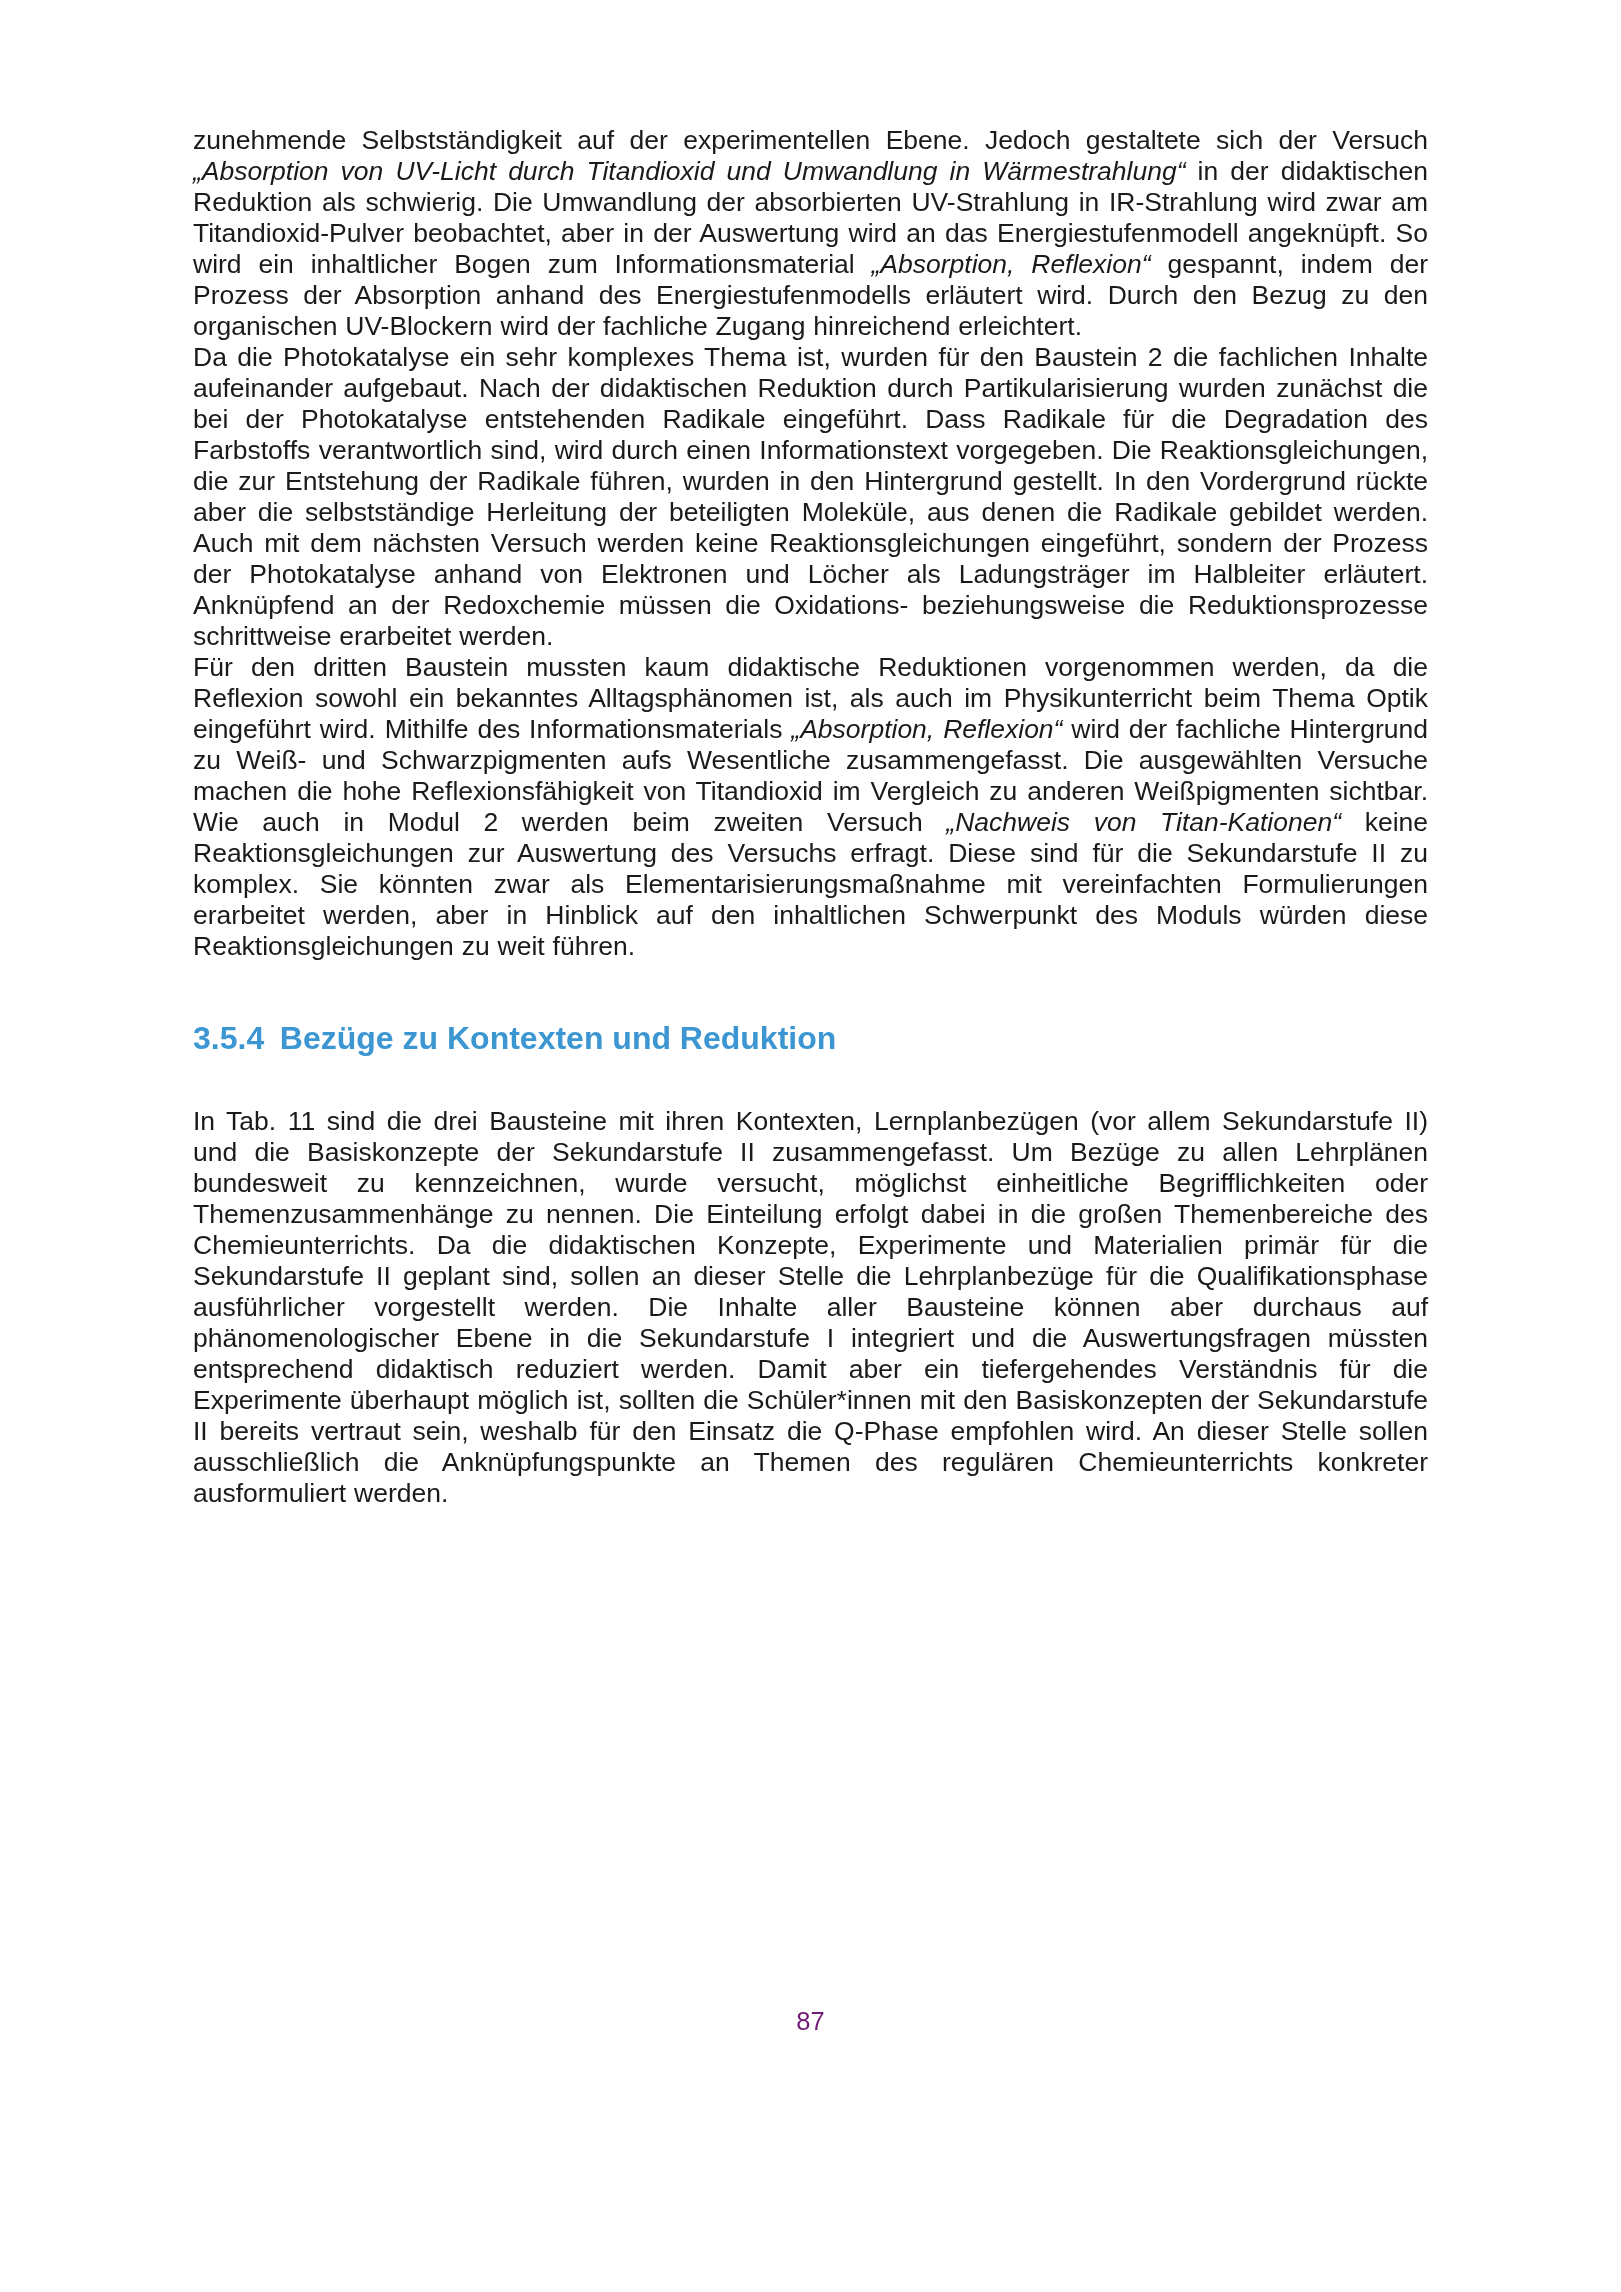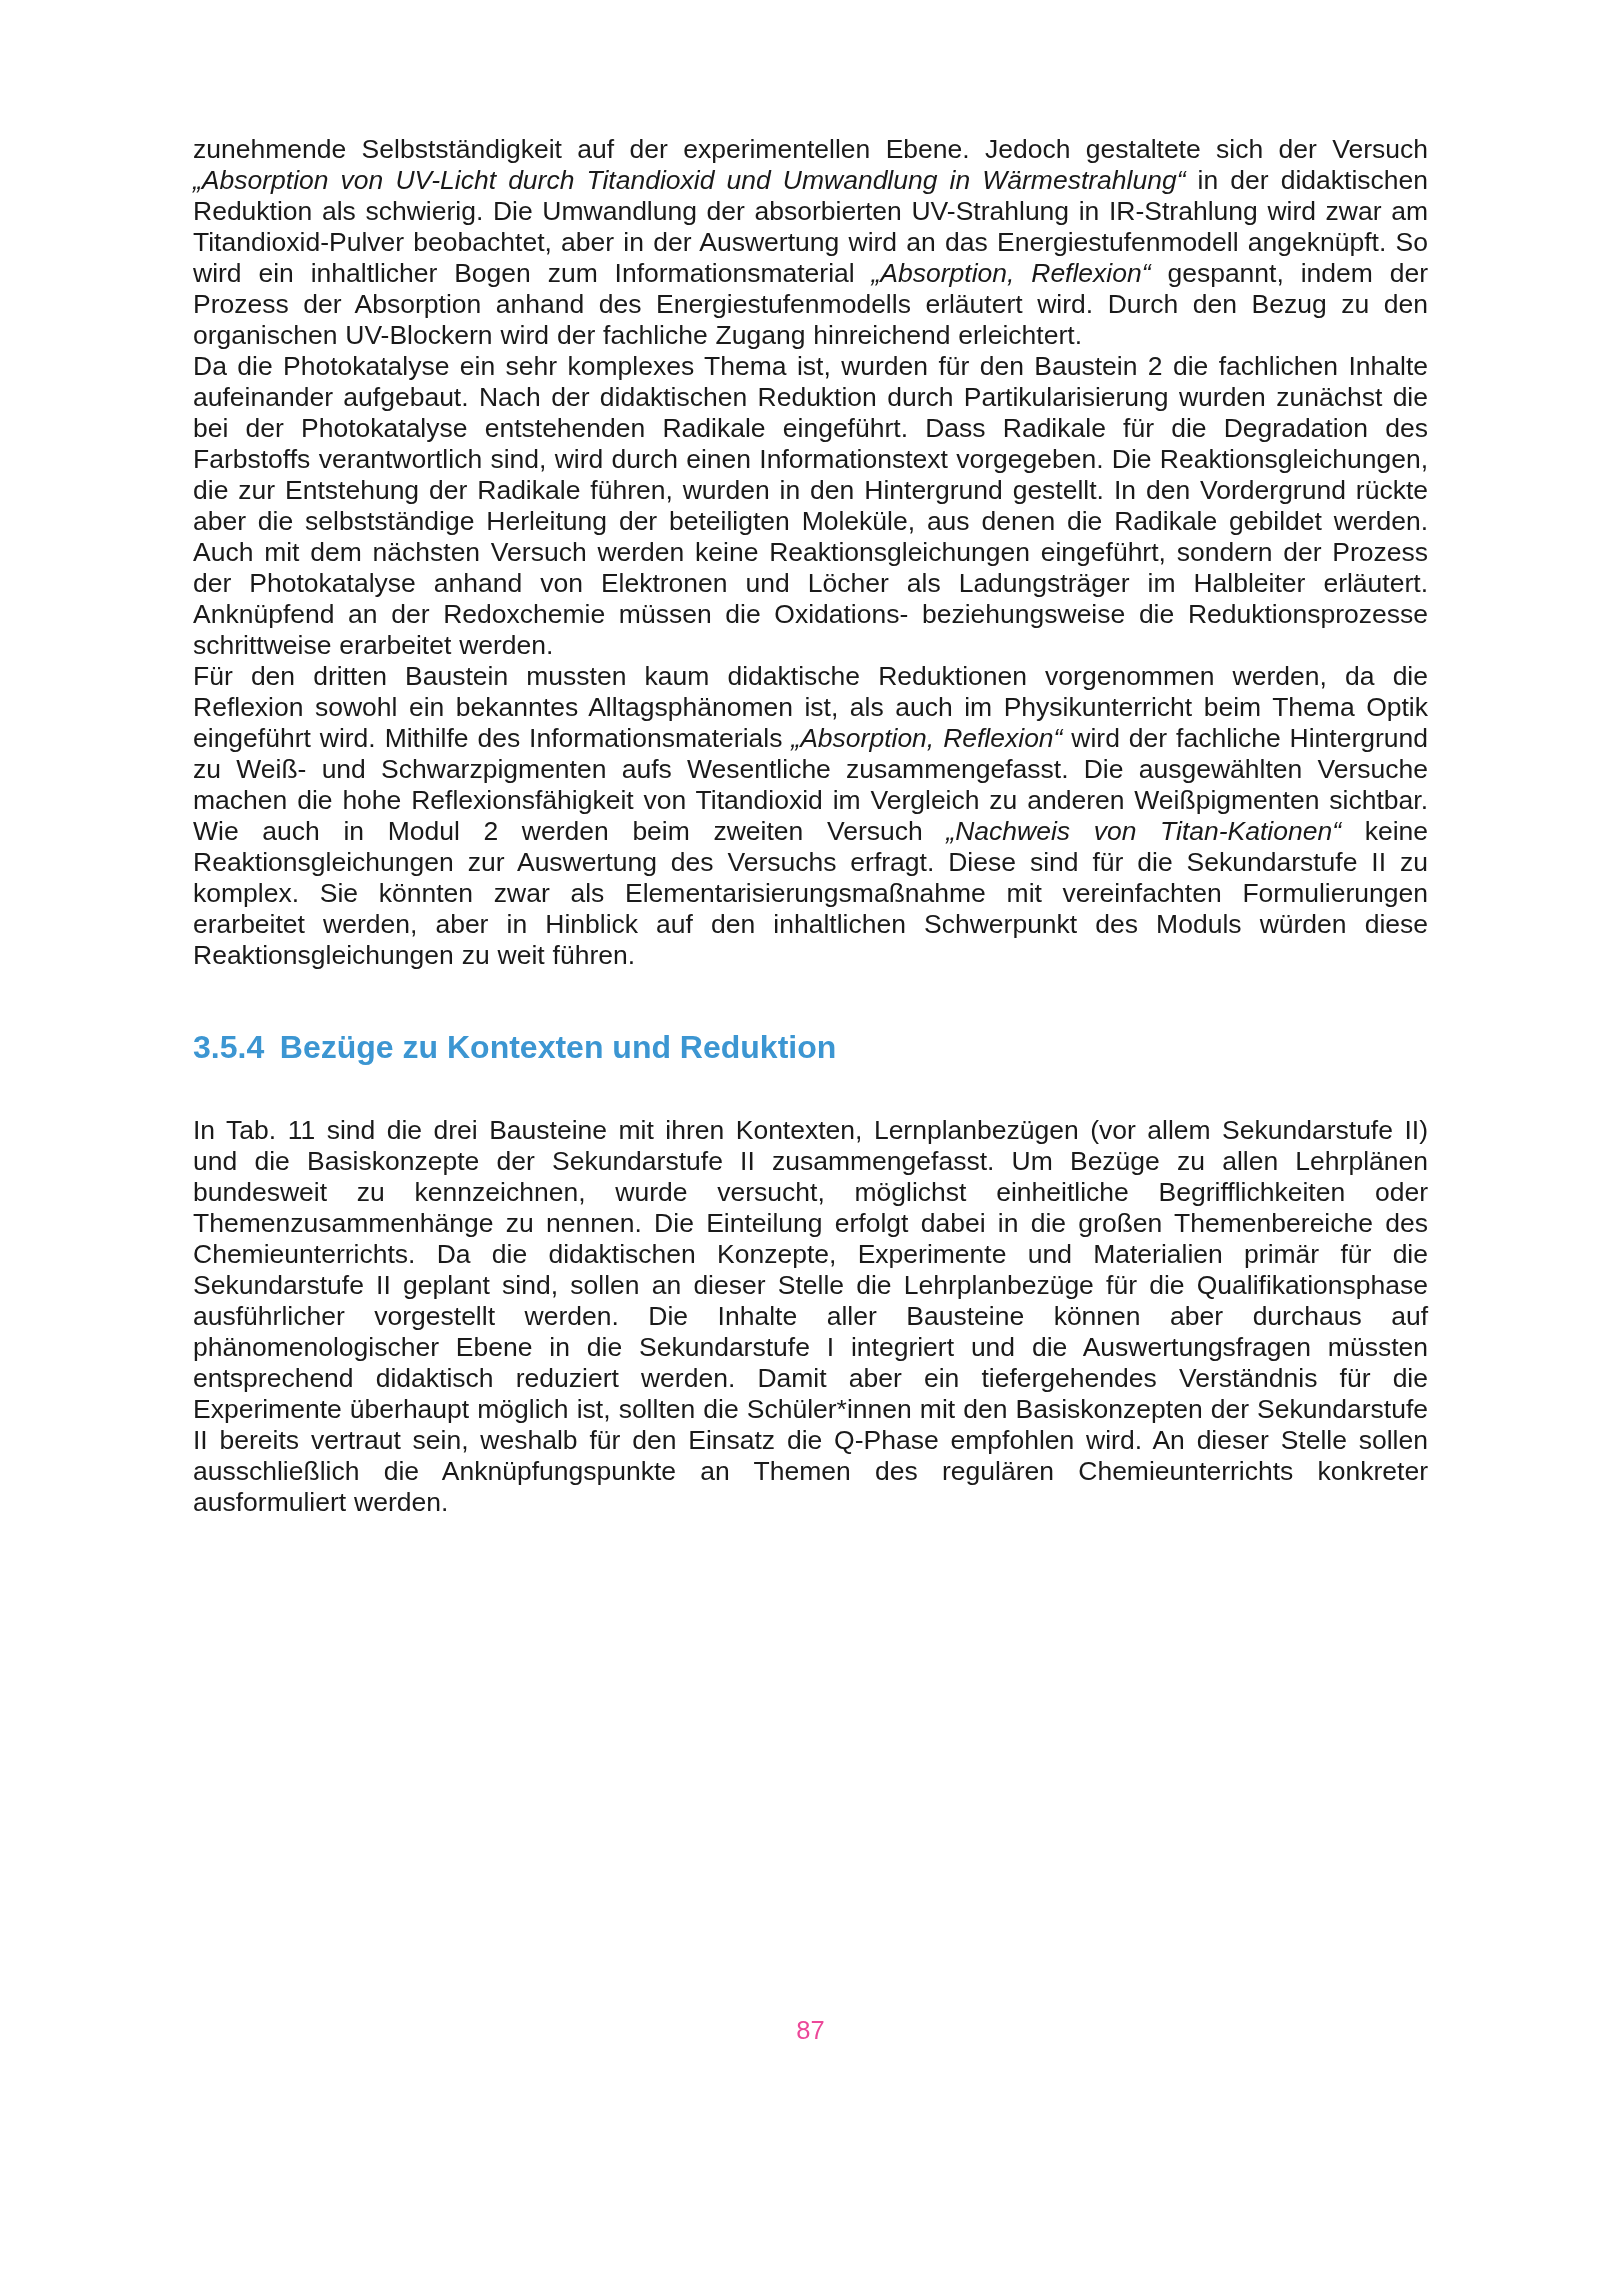--- a/index.html
+++ b/index.html
@@ -4,21 +4,21 @@
 <style>
   html, body {
     margin: 0;
     padding: 0;
     background: #ffffff;
   }
   .page {
     position: relative;
     width: 1621px;
     height: 2107px;
-    margin: 9px auto;
+    margin: 0 auto;
     background: #ffffff;
     font-family: "Liberation Sans", "DejaVu Sans", sans-serif;
     color: #1a1a1a;
     box-sizing: border-box;
     overflow: hidden;
   }
   .content {
     position: absolute;
     top: 125px;
     left: 193px;
@@ -48,21 +48,21 @@
   }
   .page-footer {
     position: absolute;
     left: 0;
     right: 0;
     bottom: 71px;
     text-align: center;
   }
   .page-num {
     font-size: 25.5px;
-    color: #ec4899;
+    color: #701a75;
   }
 </style>
 </head>
 <body>
 
 <div class="page" style="color: rgb(26, 26, 26); background: rgb(255, 255, 255);">
   <main class="content">
 
     <p class="para"><span>zunehmende Selbstständigkeit auf der experimentellen Ebene. Jedoch gestaltete sich der Versuch </span><span class="em">„Absorption von UV-Licht durch Titandioxid und Umwandlung in Wärmestrahlung“</span><span> in der didaktischen Reduktion als schwierig. Die Umwandlung der absorbierten UV-Strahlung in IR-Strahlung wird zwar am Titandioxid-Pulver beobachtet, aber in der Auswertung wird an das Energiestufenmodell angeknüpft. So wird ein inhaltlicher Bogen zum Informationsmaterial </span><span class="em">„Absorption, Reflexion“</span><span> gespannt, indem der Prozess der Absorption anhand des Energiestufenmodells erläutert wird. Durch den Bezug zu den organischen UV-Blockern wird der fachliche Zugang hinreichend erleichtert.</span></p>
 

